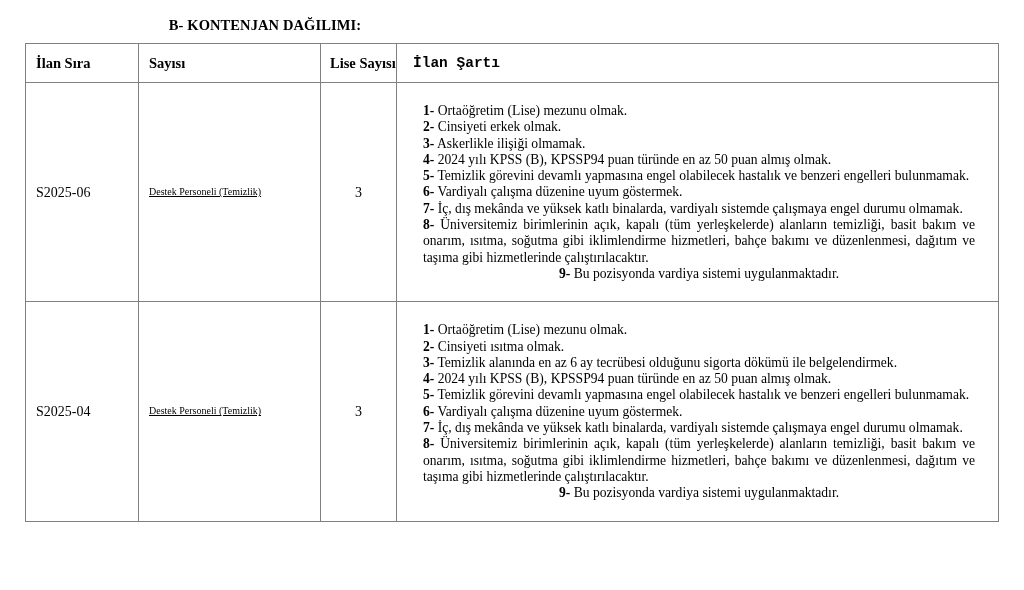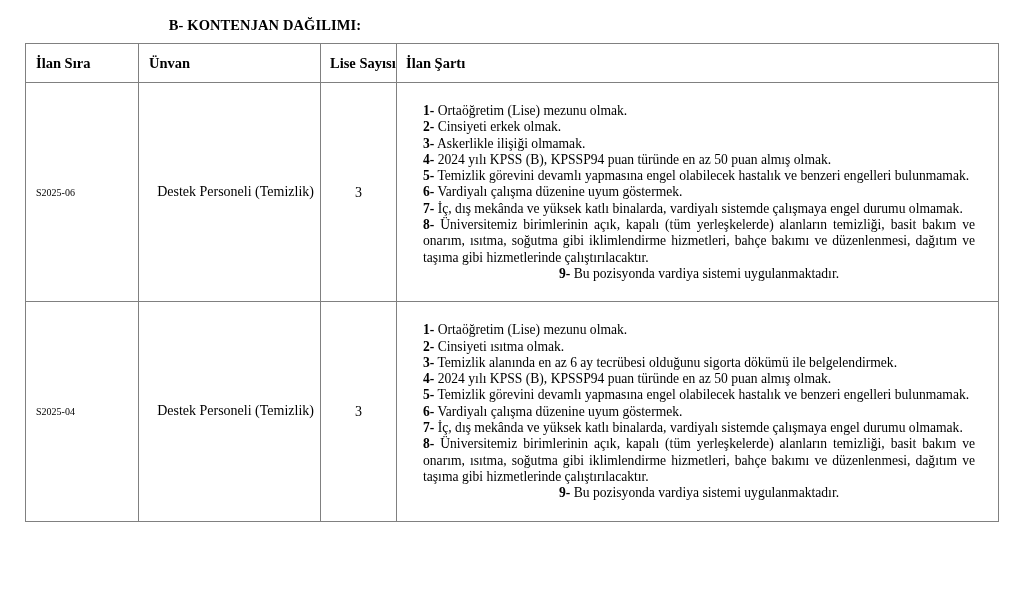--- a/index.html
+++ b/index.html
@@ -66,37 +66,39 @@
     height: 39px;
     vertical-align: middle;
     text-align: left;
     padding: 0 0 0 10px;
     box-sizing: border-box;
   }
   .quota-table thead th.th-kadro {
     padding-left: 9px;
   }
   .quota-table thead th.th-sart {
-    padding-left: 9px;
+    padding-left: 16px;
+    font-family: Liberation Mono, monospace;
   }
 
   
   td.cell-ilan-sira {
-    font-size: 10px;
+    font-size: 14px;
     line-height: 17px;
     text-align: left;
     padding: 0 0 0 10px;
     vertical-align: middle;
   }
   td.cell-unvan {
-    font-size: 14px;
+    font-size: 10px;
     line-height: 18px;
-    text-align: right;
+    text-align: left;
     padding: 0 6px 0 10px;
     vertical-align: middle;
+    text-decoration: underline;
   }
   td.cell-kadro {
     font-size: 14px;
     line-height: 17px;
     text-align: center;
     vertical-align: middle;
   }
   td.cell-sart {
     font-size: 13.6px;
     line-height: 16.3px;
@@ -134,21 +136,21 @@
   <table class="quota-table">
     <colgroup>
       <col class="c-ilan-sira">
       <col class="c-unvan">
       <col class="c-kadro">
       <col class="c-sart">
     </colgroup>
     <thead>
       <tr>
         <th class="th-ilan-sira">İlan Sıra</th>
-        <th class="th-unvan">Ünvan</th>
+        <th class="th-unvan">Sayısı</th>
         <th class="th-kadro">Lise Sayısı</th>
         <th class="th-sart">İlan Şartı</th>
       </tr>
     </thead>
     <tbody>
 
       <tr>
         <td class="cell-ilan-sira">S2025-06</td>
         <td class="cell-unvan">Destek Personeli (Temizlik)</td>
         <td class="cell-kadro">3</td>

